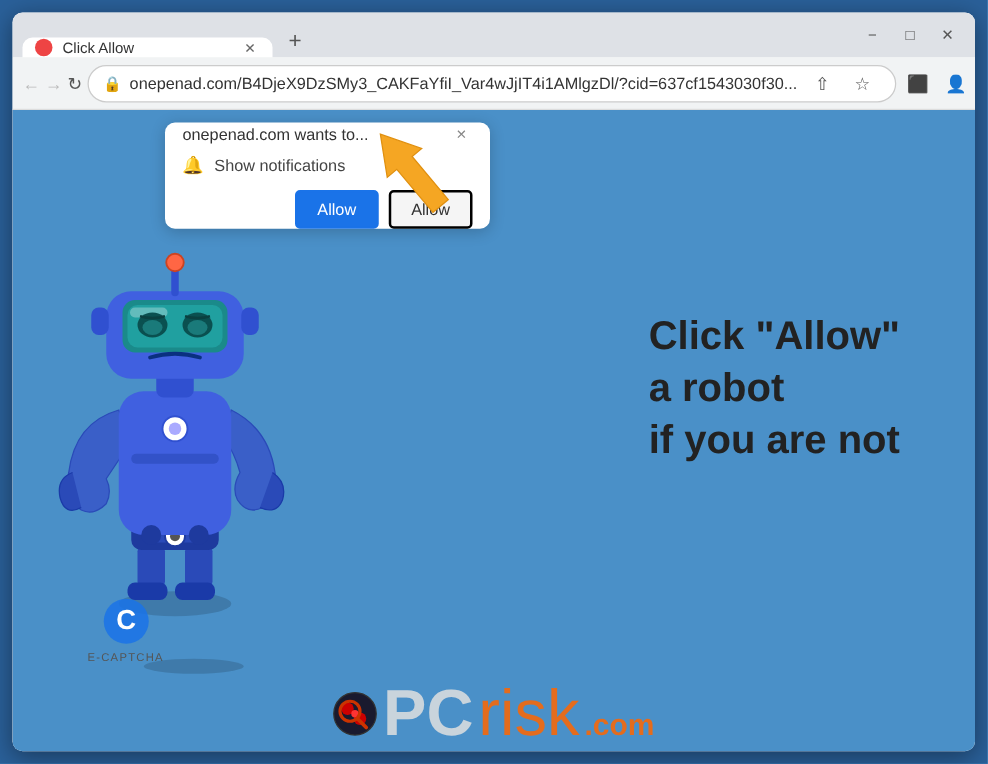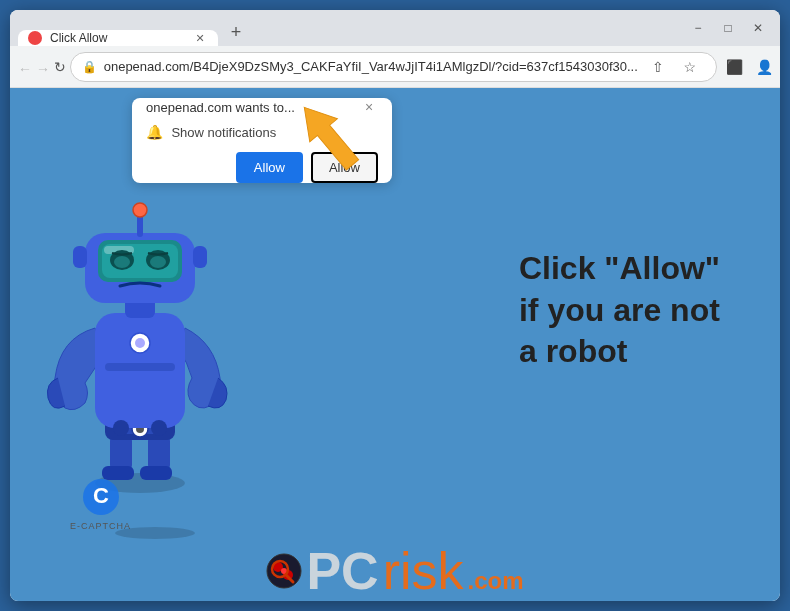--- a/index.html
+++ b/index.html
@@ -542,22 +542,22 @@
         <circle cx="100" cy="175" r="10" fill="#fff" stroke="#3050d0" stroke-width="1.5"></circle>
         <circle cx="100" cy="175" r="5" fill="#aaaaff"></circle>
 
         <circle cx="81" cy="260" r="8" fill="#1e3a9e"></circle>
         <circle cx="119" cy="260" r="8" fill="#1e3a9e"></circle>
       </svg>
     </div>
 
     <div class="main-text">
       <div>Click "Allow"</div>
+      <div>a robot</div>
       <div>if you are not</div>
-      <div>a robot</div>
     </div>
 
     <div class="ecaptcha-logo">
       <svg class="ecaptcha-icon" viewBox="0 0 40 40" xmlns="http://www.w3.org/2000/svg">
         <circle cx="20" cy="20" r="18" fill="#1a73e8" opacity="0.85"></circle>
         <text x="20" y="26" text-anchor="middle" font-size="22" font-weight="bold" fill="white" font-family="Arial">C</text>
       </svg>
       <span class="ecaptcha-text">E-CAPTCHA</span>
     </div>
 

